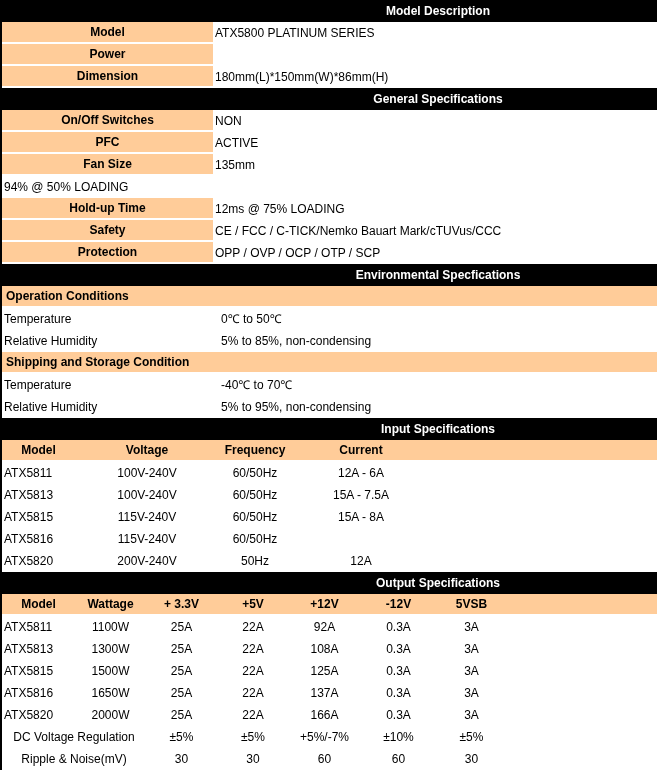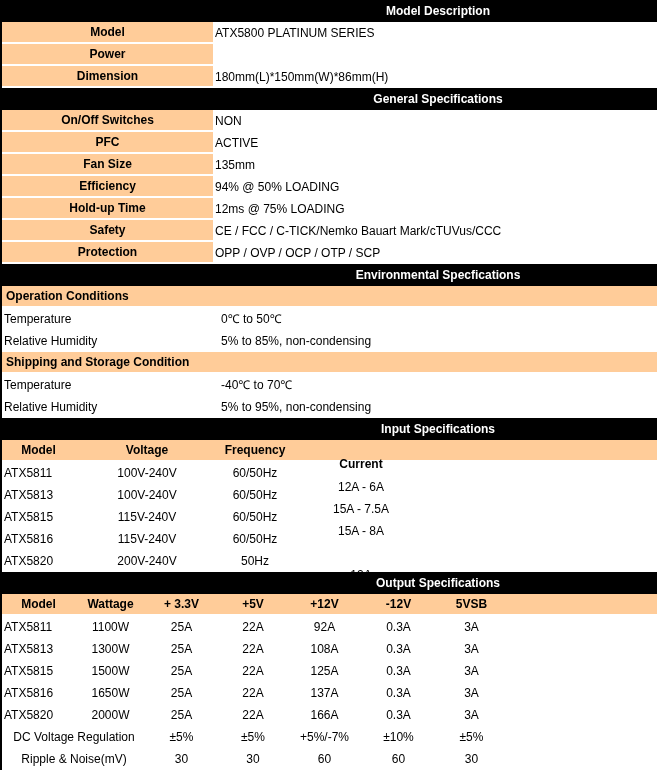--- a/index.html
+++ b/index.html
@@ -22,21 +22,21 @@
   .env-label { width:213px; padding-left:2px; box-sizing:border-box; }
   .env-value { flex:1; padding-left:6px; }
 
   
   .grid-head { display:flex; height:20px; border-bottom:2px solid #fff;
                background:#FFCC99; font-weight:bold; line-height:20px; }
   .grid-row  { display:flex; height:22px; line-height:22px; }
   .cell { text-align:center; }
   .cell.left { text-align:left; padding-left:2px; box-sizing:border-box; }
 
-  .col-im  { width:73px; }  .col-iv { width:144px; } .col-if { width:72px; } .col-ic { width:140px;margin-top:14px; }
+  .col-im  { width:73px; }  .col-iv { width:144px; } .col-if { width:72px; } .col-ic { width:140px; }
   .col-om  { width:73px; }  .col-ow { width:71px; }  .col-o33 { width:71px; } .col-o5 { width:72px; }
   .col-o12 { width:71px; }  .col-om12 { width:77px; } .col-o5sb { width:69px; }
   .col-span2 { width:144px; text-align:center; }
 </style>
 </head>
 <body>
 
 <div class="spec">
 
   <div class="bar">Model Description</div>
@@ -61,21 +61,20 @@
   </div>
   <div class="kv-row">
     <div class="kv-label">PFC</div>
     <div class="kv-value">ACTIVE</div>
   </div>
   <div class="kv-row">
     <div class="kv-label">Fan Size</div>
     <div class="kv-value">135mm</div>
   </div>
   <div class="kv-row">
-    <div class="kv-label">Efficiency</div>
     <div class="kv-value">94% @ 50% LOADING</div>
   </div>
   <div class="kv-row">
     <div class="kv-label">Hold-up Time</div>
     <div class="kv-value">12ms @ 75% LOADING</div>
   </div>
   <div class="kv-row">
     <div class="kv-label">Safety</div>
     <div class="kv-value">CE / FCC / C-TICK/Nemko Bauart Mark/cTUVus/CCC</div>
   </div>

